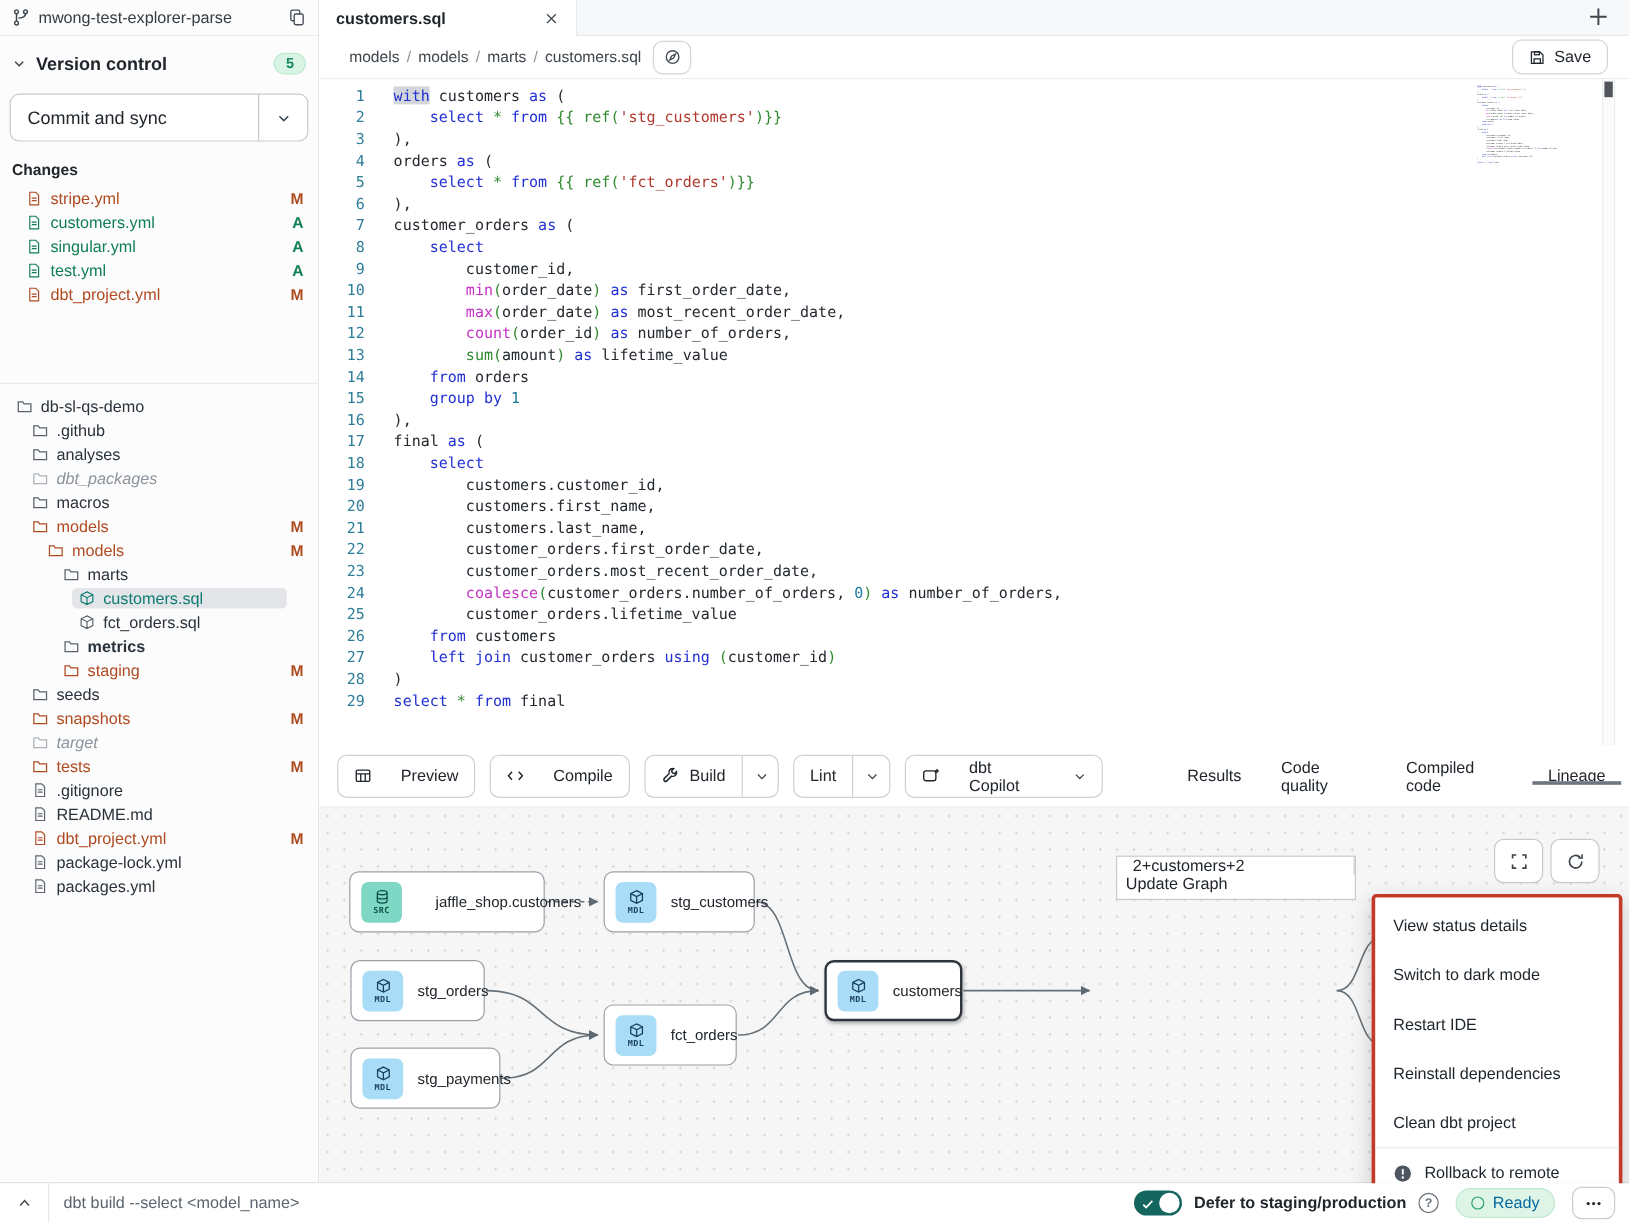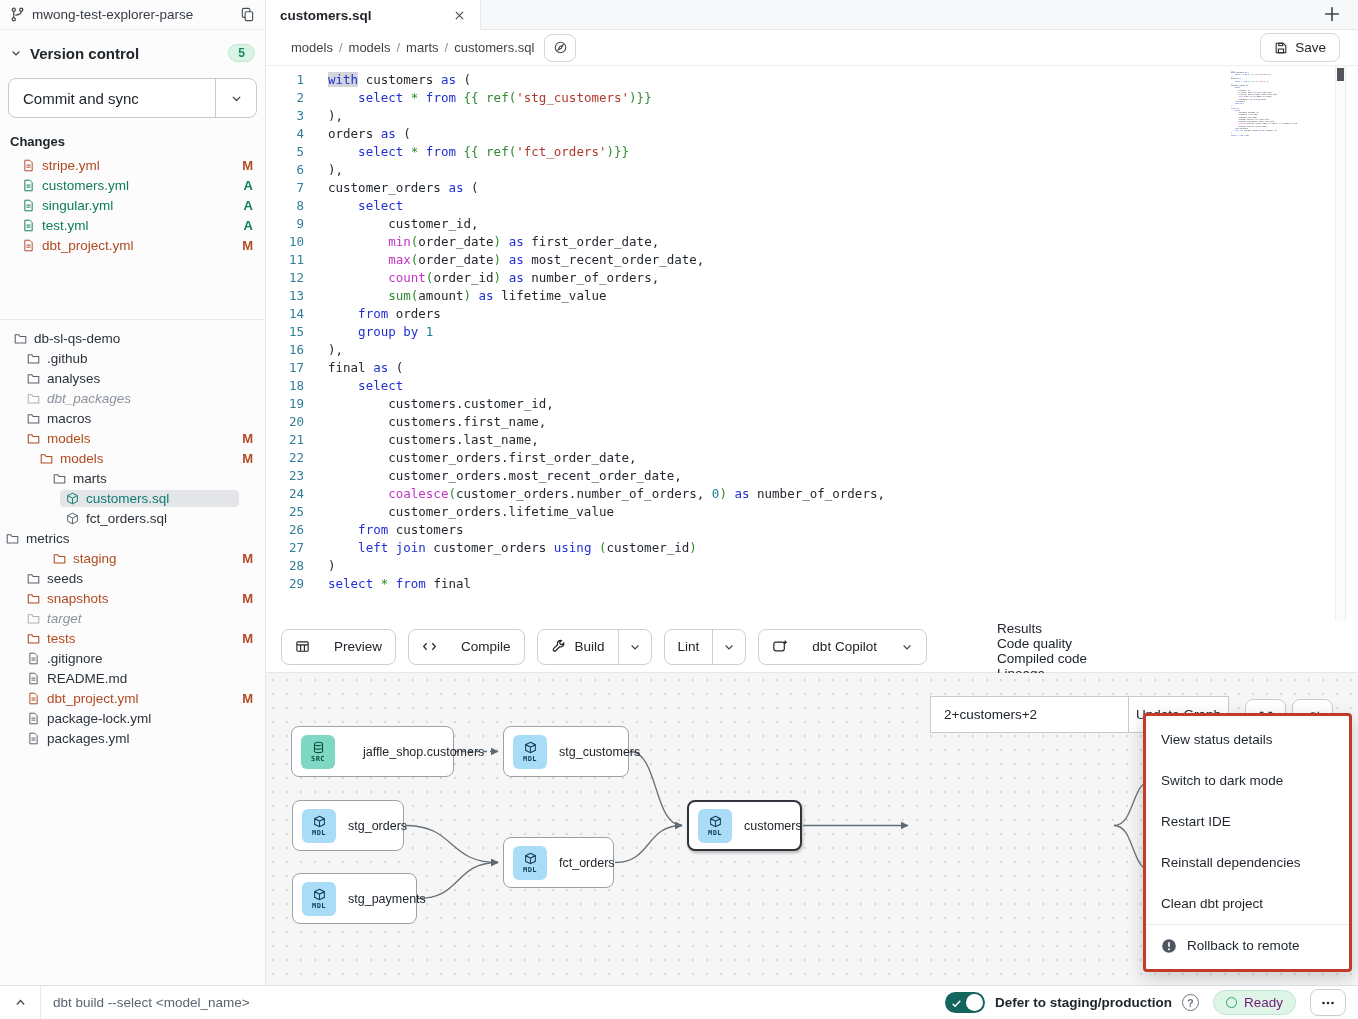--- a/index.html
+++ b/index.html
@@ -65,56 +65,56 @@
   .minimap{position:absolute;right:61px;top:5px;width:66px;height:70px;overflow:hidden;}
   .mini{transform:scale(0.125);transform-origin:0 0;width:530px;font:12.5px/18px "DejaVu Sans Mono",monospace;white-space:pre;}
   .vsb{position:absolute;right:12px;top:0;bottom:0;width:9px;background:#fbfbfc;border-left:1px solid #ededee;border-right:1px solid #ededee;}
   .vsb-thumb{position:absolute;top:2px;left:1px;width:7px;height:13px;background:#52565b;}
 
   .toolbar{height:52px;border-bottom:1px solid #e4e6e8;display:flex;align-items:center;padding-left:15px;box-sizing:border-box;background:#fff;}
   .tbtn{height:36px;border:1px solid #ccd0d4;border-radius:8px;background:#fff;display:flex;align-items:center;padding:0 13px;gap:24px;font-size:13.5px;color:#20262c;margin-right:12px;box-sizing:border-box;}
   .tbtn-group{display:flex;height:36px;border:1px solid #ccd0d4;border-radius:8px;background:#fff;margin-right:12px;overflow:hidden;box-sizing:border-box;}
   .tbtn-group .part{display:flex;align-items:center;padding:0 13px;gap:9px;font-size:13.5px;color:#20262c;}
   .tbtn-group .caret{border-left:1px solid #ccd0d4;padding:0 10px;display:flex;align-items:center;color:#3c444c;}
-  .ptabs{display:flex;margin-left:45px;height:100%;align-items:flex-start;flex-direction:column;}
+  .ptabs{display:flex;margin-left:45px;height:100%;align-items:center;}
   .ptab{display:flex;align-items:center;padding:0 13px;margin-right:7px;font-size:13.5px;color:#20262c;position:relative;}
   .ptab.active::after{content:"";position:absolute;left:0;right:0;bottom:0;height:3px;background:#6e7781;}
 
   
   .lineage{position:relative;height:313px;background:#f6f6f7;background-image:radial-gradient(#d8d8d9 1px,transparent 1.2px);background-size:14px 14px;overflow:hidden;}
-  .sel-group{position:absolute;left:664px;top:23px;height:37px;display:flex;border:1px solid #c7cbcf;border-radius:0;background:#fff;box-sizing:border-box;z-index:5;}
+  .sel-group{position:absolute;left:664px;top:40px;height:37px;display:flex;border:1px solid #c7cbcf;border-radius:0;background:#fff;box-sizing:border-box;z-index:5;flex-direction:column;}
   .sel-input{width:184px;display:flex;align-items:center;padding-left:13px;font-size:13.5px;color:#20262c;border-right:1px solid #c7cbcf;}
   .sel-btn{width:99px;display:flex;align-items:center;justify-content:center;font-size:13.5px;color:#20262c;}
   .icon-btn{position:absolute;top:26px;width:41px;height:37px;border:1px solid #c7cbcf;border-radius:8px;background:#fff;display:flex;align-items:center;justify-content:center;color:#3b434b;box-sizing:border-box;z-index:5;}
   .edges{position:absolute;left:0;top:0;width:1092px;height:313px;z-index:1;}
   .edge{fill:none;stroke:#667077;stroke-width:1.3px;}
   .edge.dashed{stroke-dasharray:4 3;}
   .lnode{position:absolute;background:#fff;border:1px solid #9aa1a8;border-radius:8px;display:flex;align-items:center;gap:12px;padding-left:9px;box-sizing:border-box;z-index:2;}
   .lnode.sel{border:2px solid #2f353b;box-shadow:1px 2px 3px rgba(0,0,0,.25);}
   .nbadge{width:34px;height:34px;border-radius:6px;display:flex;flex-direction:column;align-items:center;justify-content:center;flex:none;}
   .b-SRC{background:#7ed8c3;color:#0c4f43;}
   .b-MDL{background:#a9dcf7;color:#173f5c;}
   .b-SEM{background:#f7a0a9;color:#6e1f27;}
   .ntype{font:bold 7px "DejaVu Sans Mono",monospace;letter-spacing:.4px;margin-top:1px;}
   .nlabel{font-size:12.5px;color:#20262c;white-space:nowrap;}
-  .ctx-menu{position:absolute;left:877px;top:40px;width:209px;background:#fff;border:3px solid #c23a28;border-radius:4px;box-shadow:0 6px 18px rgba(0,0,0,.18);z-index:10;box-sizing:border-box;padding:3px 0;}
+  .ctx-menu{position:absolute;left:877px;top:72px;width:209px;background:#fff;border:3px solid #c23a28;border-radius:4px;box-shadow:0 6px 18px rgba(0,0,0,.18);z-index:10;box-sizing:border-box;padding:3px 0;}
   .menu-item{height:41px;display:flex;align-items:center;padding-left:15px;font-size:13.5px;color:#1d242b;gap:10px;}
   .menu-divider{height:1px;background:#e8eaec;}
 
   
   .statusbar{position:absolute;left:0;top:985px;width:1358px;height:34px;border-top:1px solid #e0e3e5;background:#fff;display:flex;align-items:center;box-sizing:border-box;}
   .sb-caret{width:40px;height:100%;display:flex;align-items:center;justify-content:center;color:#3e464e;}
   .sb-cmd{flex:1;border-left:1px solid #e6e8ea;height:100%;display:flex;align-items:center;padding-left:12px;font-size:13.5px;color:#5b6570;}
   .sb-right{display:flex;align-items:center;gap:10px;padding-right:12px;}
   .toggle{width:40px;height:21px;border-radius:11px;background:#15655f;position:relative;flex:none;}
   .toggle::after{content:"";position:absolute;right:2px;top:2px;width:17px;height:17px;border-radius:50%;background:#fff;}
   .toggle .tchk{position:absolute;left:6px;top:6px;}
   .defer-label{font-weight:bold;font-size:13.5px;color:#20262c;}
   .help-icon{width:17px;height:17px;border:1.2px solid #6a737c;border-radius:50%;color:#6a737c;font-size:10.5px;display:flex;align-items:center;justify-content:center;font-weight:bold;box-sizing:border-box;}
-  .ready-pill{display:flex;align-items:center;gap:7px;background:#def4e7;border:1px solid #bfe8d0;border-radius:14px;padding:4px 12px;font-size:13.5px;color:#701a75;margin-left:4px;}
+  .ready-pill{display:flex;align-items:center;gap:7px;background:#def4e7;border:1px solid #bfe8d0;border-radius:14px;padding:4px 12px;font-size:13.5px;color:#0369a1;margin-left:4px;}
   .ready-dot{width:11px;height:11px;border:1.5px solid #2fa471;border-radius:50%;box-sizing:border-box;background:#def4e7;}
   .dots-btn{width:36px;height:27px;border:1px solid #c9cdd1;border-radius:8px;display:flex;align-items:center;justify-content:center;background:#fff;color:#20262c;box-sizing:border-box;margin-left:4px;}
 </style>
 </head>
 <body>
 
 <div class="app">
 
   <div class="sidebar">
     <div class="branch-row">
@@ -268,21 +268,21 @@
           </span>
         </div>
         <div class="tree-row" style="padding-left: 60px;">
           <span class="tree-inner">
             <svg class="ticon" width="13" height="13" viewBox="0 0 16 16" fill="none" stroke="currentColor" stroke-width="1.2">
               <path d="M8 1.5 L14 4.5 V11.5 L8 14.5 L2 11.5 V4.5 Z M2 4.5 L8 7.5 L14 4.5 M8 7.5 V14.5"></path>
             </svg>
             <span class="tree-label">fct_orders.sql</span>
           </span>
         </div>
-        <div class="tree-row" style="">
+        <div class="tree-row" style="padding-left: 47px; font-weight: bold;">
           <span class="tree-inner">
             <svg class="ticon" width="13" height="13" viewBox="0 0 16 16" fill="none" stroke="currentColor" stroke-width="1.3">
               <path d="M1.5 13.5 V3.5 H6 L7.5 5.5 H14.5 V13.5 Z"></path>
             </svg>
             <span class="tree-label">metrics</span>
           </span>
         </div>
         <div class="tree-row modified" style="padding-left: 47px;">
           <span class="tree-inner">
             <svg class="ticon" width="13" height="13" viewBox="0 0 16 16" fill="none" stroke="currentColor" stroke-width="1.3">

